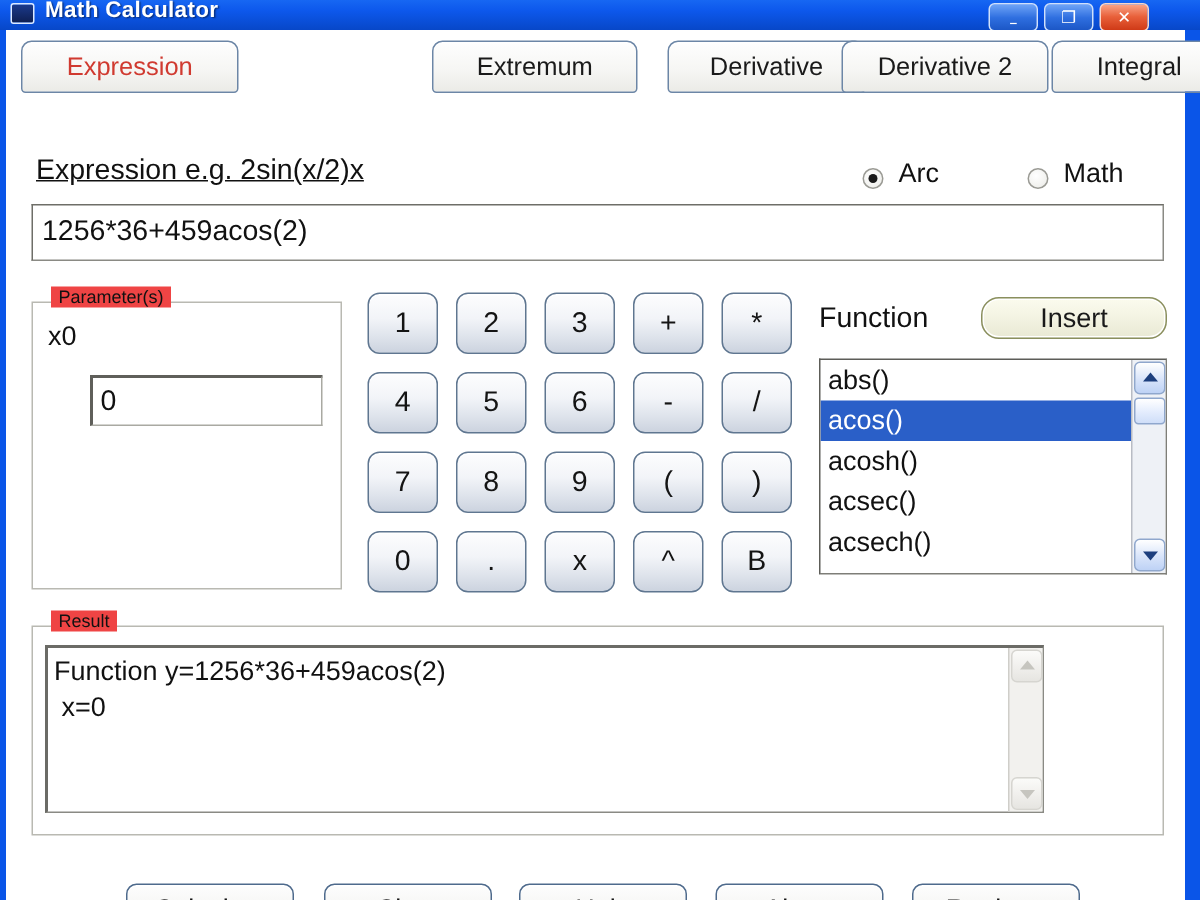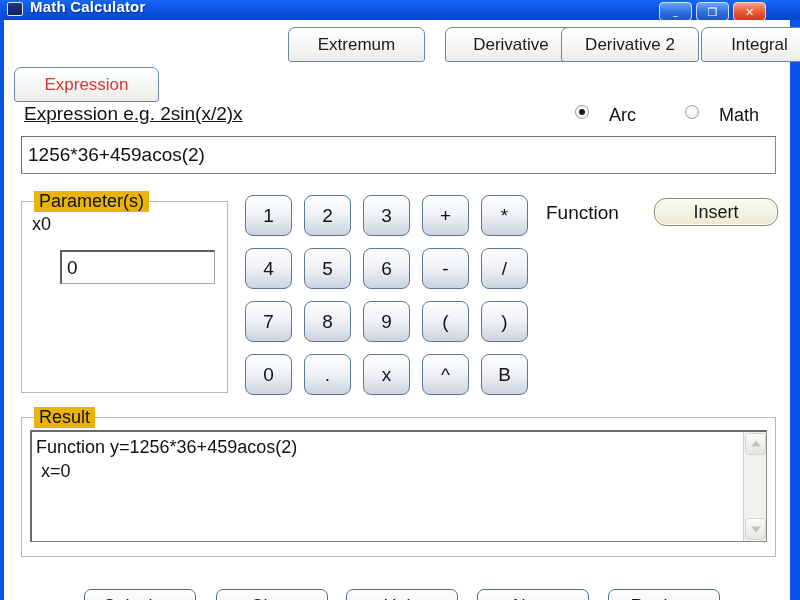--- a/index.html
+++ b/index.html
@@ -95,37 +95,37 @@
     border: 1px solid #6c86a6;
     border-radius: 7px 7px 3px 3px;
     color: #1a1a1a;
     font-size: 17px;
     display: flex;
     align-items: center;
     justify-content: center;
     white-space: nowrap;
     box-shadow: inset 0 1px 0 #ffffff;
   }
-  .tab.active { color: #d03a30; margin-top: 40px; }
+  .tab.active { color: #d03a30; }
 
   
   #expr-label {
     position: absolute;
     left: 20px; top: 82px;
     font-size: 19px;
     color: #111111;
     white-space: nowrap;
     text-decoration: underline;
   }
   .radio-wrap {
     position: absolute;
     top: 84px;
     display: flex;
-    align-items: flex-start;
-    gap: 20px;
+    align-items: flex-end;
+    gap: 10px;
     font-size: 18px;
     color: #111111;
     white-space: nowrap;
   }
   #radio-arc { left: 571px; }
   #radio-angle { left: 681px; }
   .radio-dot {
     width: 14px; height: 14px;
     border-radius: 50%;
     border: 1px solid #9a9a94;
@@ -160,23 +160,23 @@
   }
 
   
   .groupbox {
     position: absolute;
     border: 1px solid #b9b9b2;
   }
   .groupbox > .gb-title {
     position: absolute;
     top: -11px; left: 12px;
-    background: #eab308;
+    background: #ef4444;
     padding: 0 5px;
-    font-size: 18px;
+    font-size: 12px;
     color: #111111;
     white-space: nowrap;
   }
   #grp-params { left: 17px; top: 180px; width: 207px; height: 192px; }
   #param-label {
     position: absolute; left: 10px; top: 12px;
     font-size: 18px; color: #111111;
   }
   #param-input {
     position: absolute;
@@ -303,21 +303,21 @@
     border: 1px solid #8fa7cd;
     border-radius: 3px;
     background: linear-gradient(180deg,#ffffff 0%, #e3ecfd 55%, #cfdef8 100%);
   }
 
   
   #grp-result { left: 17px; top: 396px; width: 755px; height: 140px; padding-left: 32px; }
   #result-box {
     position: absolute;
     left: 8px; top: 12px;
-    width: 737px; height: 112px;
+    width: 666px; height: 112px;
     background: #ffffff;
     border: 1px solid #8a8a84;
     border-top: 2px solid #6b6b66;
     border-left: 2px solid #6b6b66;
     overflow: hidden;
   }
   #result-text {
     position: absolute;
     left: 4px; top: 3px;
     font-size: 18px;
@@ -426,20 +426,38 @@
       <div class="key" style="left:0px;top:159px;">0</div>
       <div class="key" style="left:59px;top:159px;">.</div>
       <div class="key" style="left:118px;top:159px;">x</div>
       <div class="key" style="left:177px;top:159px;">^</div>
       <div class="key" style="left:236px;top:159px;">B</div>
     </div>
 
     <div id="fn-label">Function</div>
     <div id="insert-btn">Insert</div>
 
+    <div id="fn-list">
+      <div id="fn-items">
+        <div class="fn-item">abs()</div>
+        <div class="fn-item selected">acos()</div>
+        <div class="fn-item">acosh()</div>
+        <div class="fn-item">acsec()</div>
+        <div class="fn-item">acsech()</div>
+      </div>
+      <div id="fn-scroll">
+        <div class="sb-btn up">
+            <span class="sb-arrow"></span>
+          </div>
+        <div id="fn-thumb"></div>
+        <div class="sb-btn down">
+            <span class="sb-arrow"></span>
+          </div>
+      </div>
+    </div>
 
     <div class="groupbox" id="grp-result">
       <div class="gb-title">Result</div>
       <div id="result-box">
         <div id="result-text">Function y=1256*36+459acos(2)
  x=0</div>
         <div id="res-scroll">
           <div class="sb-btn dis up">
               <span class="sb-arrow"></span>
             </div>

